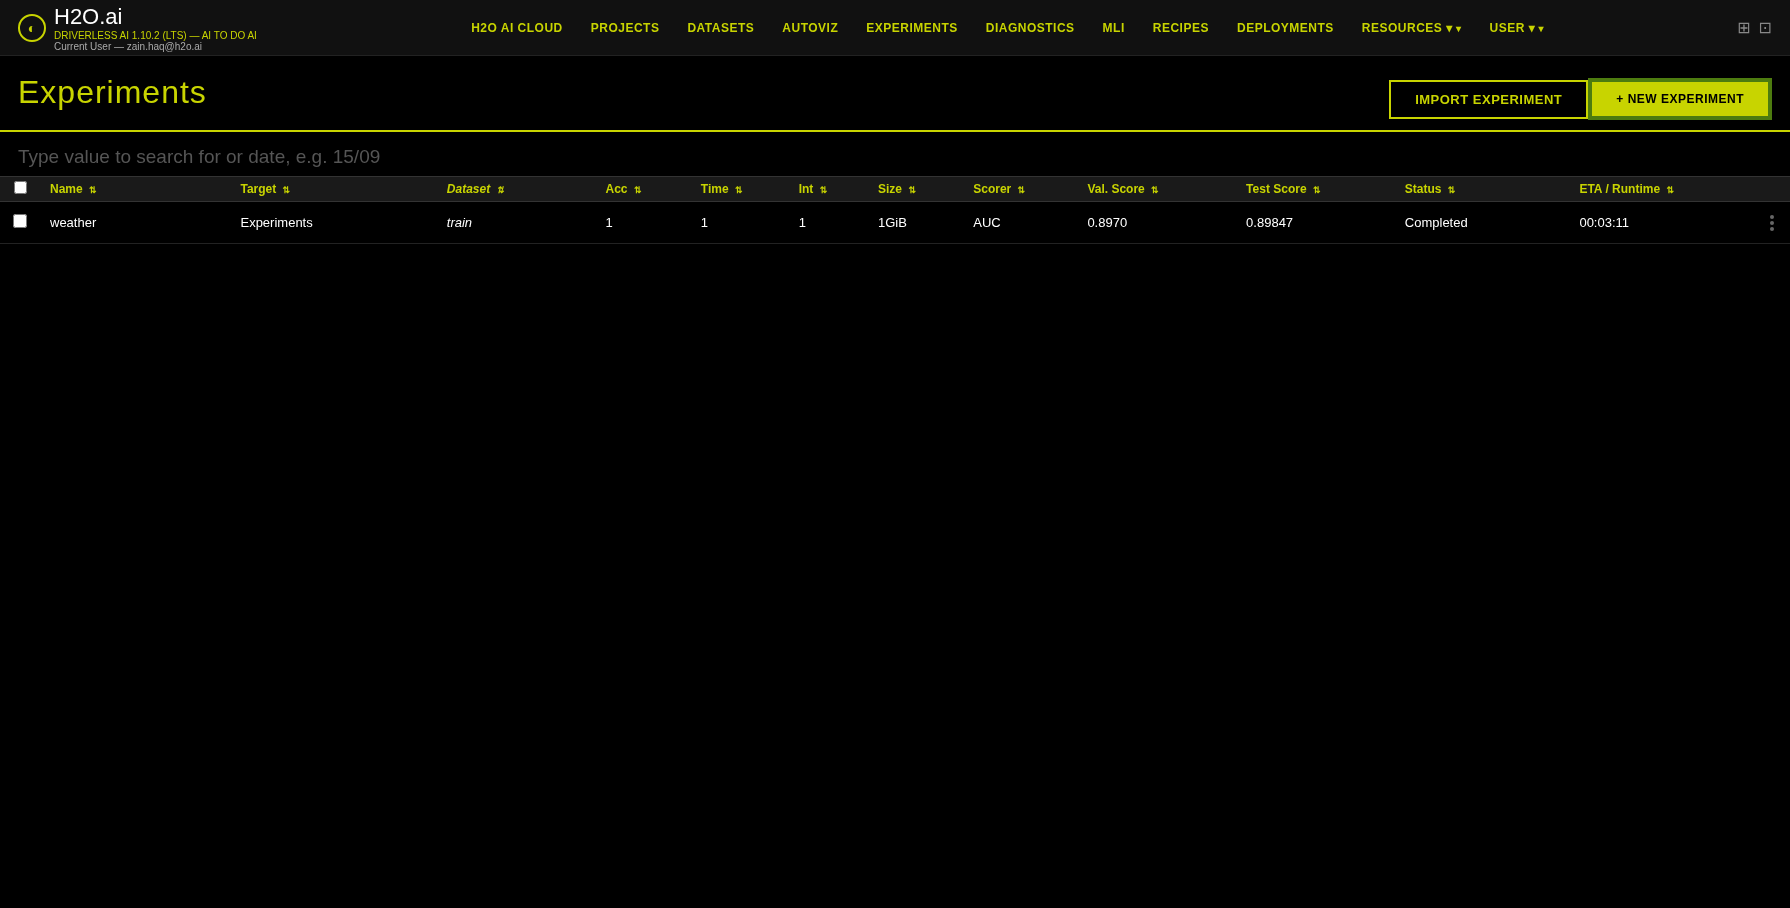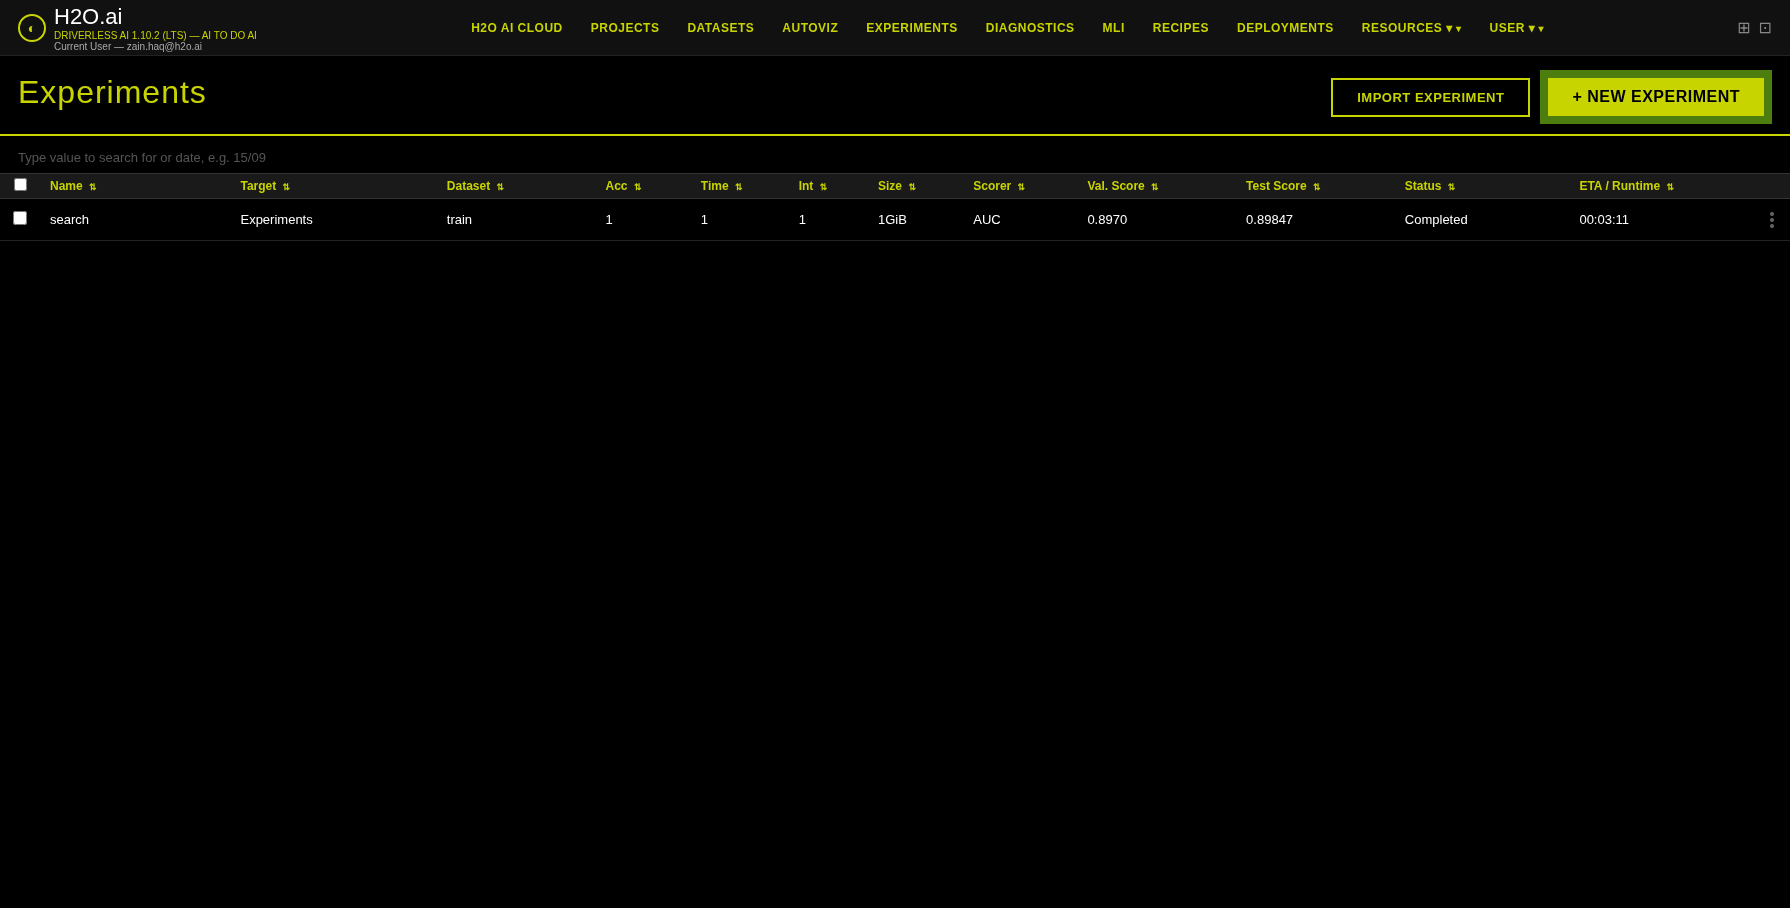--- a/index.html
+++ b/index.html
@@ -93,60 +93,61 @@
     }
     .page-title {
       color: #c8d400;
       font-size: 32px;
       font-weight: 300;
       letter-spacing: 1px;
       margin-top: 4px;
     }
     .header-buttons {
       display: flex;
-      gap: 10px;
-      align-items: center;
+      gap: 0;
+      align-items: center;
+      margin-top: 8px;
     }
     .btn-import {
       background: transparent;
       border: 2px solid #c8d400;
       color: #c8d400;
       padding: 10px 24px;
       font-size: 13px;
       font-weight: bold;
       cursor: pointer;
       letter-spacing: 0.5px;
     }
     .btn-new {
       background: #c8d400;
-      border: 8px solid #4d7c0f;
+      border: 4px solid #4d7c0f;
       color: #000;
       padding: 10px 24px;
-      font-size: 16px;
+      font-size: 12px;
       font-weight: bold;
       cursor: pointer;
       letter-spacing: 0.5px;
     }
 
     
     .divider {
       height: 2px;
       background: #c8d400;
       margin: 10px 0 0 0;
     }
 
     
     .search-area {
       padding: 14px 18px 8px 18px;
     }
     .search-input {
       background: transparent;
       border: none;
       color: #666;
-      font-size: 13px;
+      font-size: 19px;
       width: 400px;
       outline: none;
     }
     .search-input::placeholder { color: #555; }
 
     
     .table-container {
       padding: 0 0 0 0;
     }
     table {
@@ -189,21 +190,21 @@
       height: 14px;
       accent-color: #c8d400;
       cursor: pointer;
     }
     .checkbox-header {
       width: 40px;
       text-align: center;
     }
     .col-name { min-width: 120px; }
     .col-target { min-width: 130px; }
-    .col-dataset { min-width: 100px; }
+    .col-dataset { min-width: 100px; font-style: italic; }
     .col-acc { min-width: 60px; }
     .col-time { min-width: 60px; }
     .col-int { min-width: 50px; }
     .col-size { min-width: 60px; }
     .col-scorer { min-width: 70px; }
     .col-val { min-width: 100px; }
     .col-test { min-width: 100px; }
     .col-status { min-width: 110px; }
     .col-eta { min-width: 120px; }
     .col-actions { width: 30px; }
@@ -284,21 +285,21 @@
         <th class="col-status">Status <span class="sort-arrows">⇅</span></th>
         <th class="col-eta">ETA / Runtime <span class="sort-arrows">⇅</span></th>
         <th class="col-actions"></th>
       </tr>
     </thead>
     <tbody id="table-body">
     <tr>
       <td class="col-checkbox">
         <input type="checkbox" style="">
       </td>
-      <td class="col-name">search</td>
+      <td class="col-name">weather</td>
       <td class="col-target">Experiments</td>
       <td class="col-dataset">train</td>
       <td class="col-acc">1</td>
       <td class="col-time">1</td>
       <td class="col-int">1</td>
       <td class="col-size">1GiB</td>
       <td class="col-scorer">AUC</td>
       <td class="col-val">0.8970</td>
       <td class="col-test">0.89847</td>
       <td class="col-status">Completed</td>

